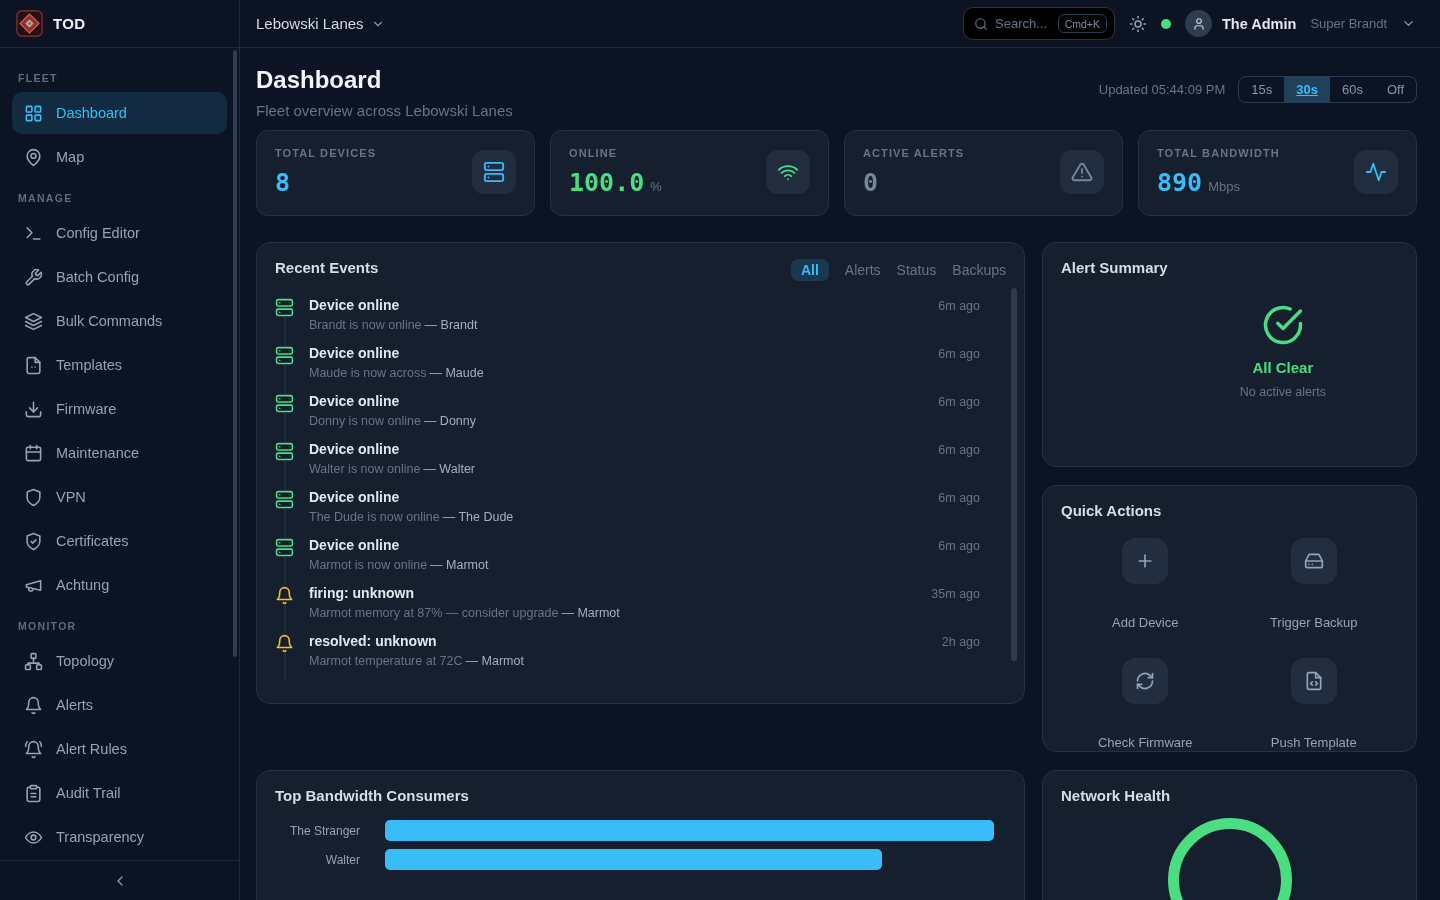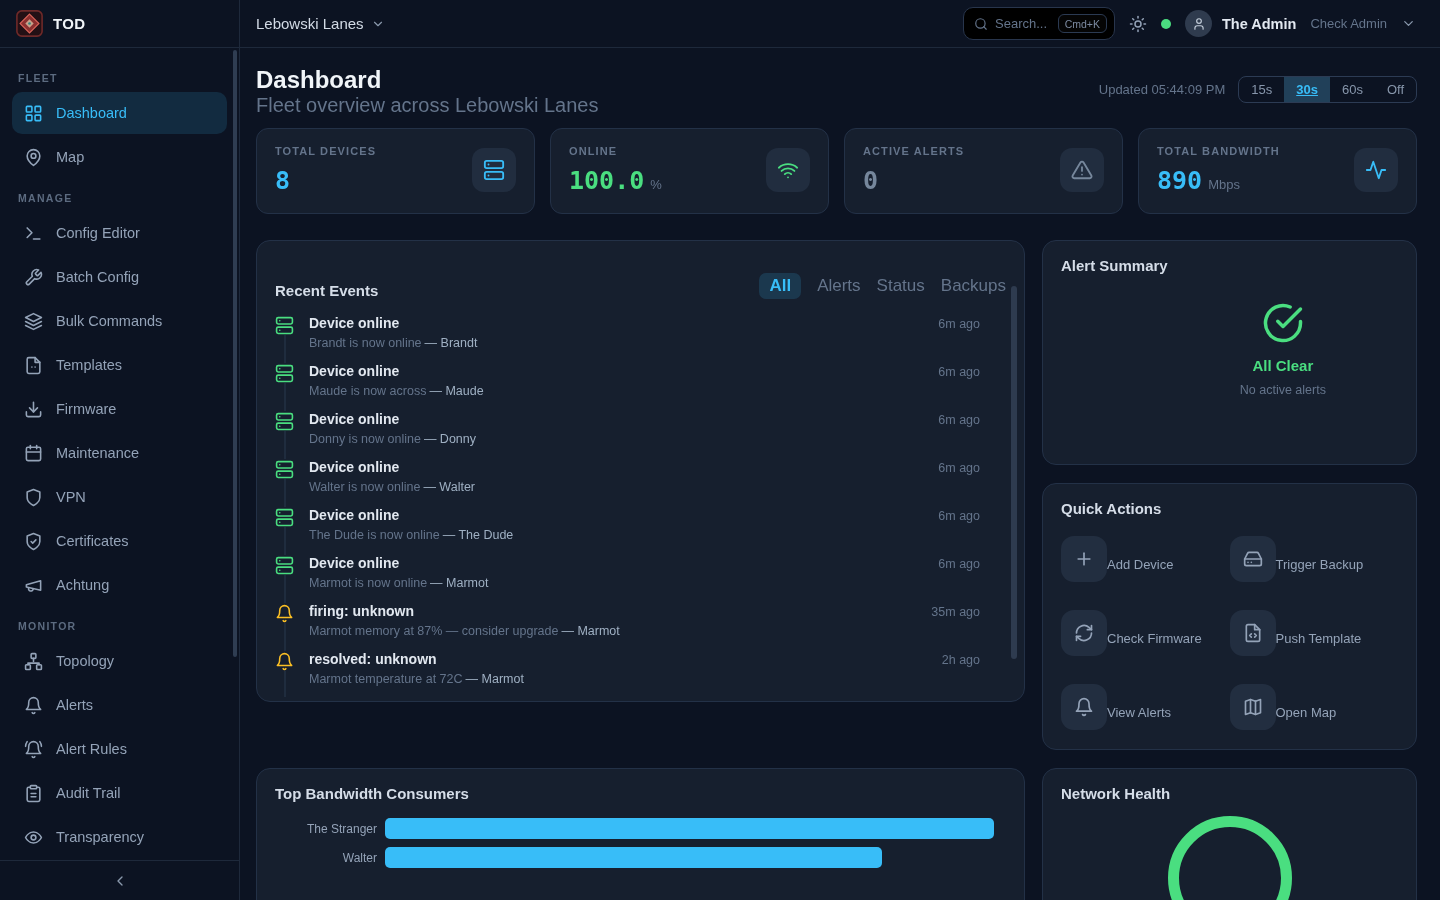--- a/index.html
+++ b/index.html
@@ -44,21 +44,21 @@
   .avatar svg { width:14px; height:14px; }
   .user-name { font-size:14.5px; font-weight:600; color:#e2e8f0; margin-left:-4px; }
   .user-role { font-size:13px; color:#64748b; }
   .user-caret { color:#8a99ad; display:flex; }
   .user-caret svg { width:15px; height:15px; }
 
   .content { flex:1; padding:18px 23px 0 16px; }
 
   .page-header { display:flex; align-items:flex-start; }
   .page-title { font-size:24px; font-weight:700; color:#f1f5f9; }
-  .page-subtitle { font-size:20px; color:#64748b; }
+  .page-subtitle { font-size:15px; color:#64748b; margin-top:8px; }
   .header-right { margin-left:auto; display:flex; align-items:center; gap:13px; margin-top:10px; }
   .updated { font-size:13px; color:#64748b; }
   .segmented { display:flex; border:1px solid #2c3b54; border-radius:8px; overflow:hidden; }
   .seg-btn { font-size:13px; color:#8796ab; padding:5px 12px; cursor:pointer; }
   .seg-btn.active { background:#214059; color:#38bdf8; font-weight:600;text-decoration:underline; }
 
   
   .stats-row { display:grid; grid-template-columns:repeat(4,1fr); gap:15px; margin-top:11px; }
   .stat-card { background:#161f2e; border:1px solid #233147; border-radius:12px; height:86px; padding:16px 18px; display:flex; align-items:flex-start; }
   .stat-label { font-size:11px; font-weight:700; letter-spacing:1.1px; color:#64748b; }
@@ -71,23 +71,23 @@
 
   
   .grid-row { display:flex; gap:17px; align-items:flex-start; margin-top:26px; }
   .panel { background:#161f2e; border:1px solid #233147; border-radius:14px; padding:16px 18px; position:relative; }
   .panel-title { font-size:15px; font-weight:600; color:#d5dde8; }
   .left-col { flex:1; min-width:0; }
   .right-col { flex:none; width:375px; display:flex; flex-direction:column; gap:18px; }
 
   
   .events-panel { height:462px; overflow:hidden; }
-  .events-head { display:flex; align-items:flex-end; }
+  .events-head { display:flex; align-items:flex-start; }
   .event-tabs { margin-left:auto; display:flex; align-items:center; gap:16px; }
-  .etab { font-size:17px; color:#64748b; cursor:pointer;margin-top:16px; }
+  .etab { font-size:14px; color:#64748b; cursor:pointer; }
   .etab.active { background:rgba(56,189,248,.16); color:#38bdf8; border-radius:7px; padding:3px 10px; font-weight:600; }
   .event-list { margin-top:16px; height:382px; overflow:hidden; position:relative; }
   .event-list::before { content:""; position:absolute; left:9px; top:12px; bottom:-20px; width:2px; background:#1f2c3e; }
   .event { display:flex; align-items:flex-start; gap:14px; height:48px; position:relative; }
   .eicon { flex:none; width:20px; height:20px; background:#161f2e; position:relative; z-index:1; padding:1px 0; }
   .eicon svg { width:19px; height:19px; }
   .event-body { flex:1; min-width:0; }
   .event-title { font-size:14px; font-weight:600; color:#e2e8f0; }
   .event-sub { font-size:12.5px; color:#64748b; margin-top:5px; }
   .event-sub .dev { color:#9fb0c3; margin-left:3px; }
@@ -97,30 +97,30 @@
   
   .alert-summary { height:225px; display:flex; flex-direction:row; }
   .summary-center { flex:1; display:flex; flex-direction:column; align-items:center; justify-content:center; margin-top:-6px; }
   .summary-center svg { width:42px; height:42px; color:#4ade80; }
   .all-clear { font-size:15px; font-weight:600; color:#4ade80; margin-top:13px; }
   .no-alerts { font-size:12.5px; color:#64748b; margin-top:9px; }
 
   
   .quick-actions { height:267px; }
   .qa-grid { display:grid; grid-template-columns:1fr 1fr; margin-top:18px; row-gap:28px; }
-  .qa-item { display:flex; flex-direction:row; align-items:center; cursor:pointer; }
+  .qa-item { display:flex; flex-direction:column; align-items:center; cursor:pointer;gap:20px; }
   .qa-btn { width:46px; height:46px; border-radius:13px; background:#222e40; color:#94a3b8; display:flex; align-items:center; justify-content:center; }
   .qa-btn svg { width:20px; height:20px; }
   .qa-label { font-size:13px; color:#94a3b8; margin-top:11px; }
 
   
   .bandwidth-panel { height:280px; }
   .bw-rows { margin-top:15px; display:flex; flex-direction:column; gap:8px; }
   .bw-row { display:flex; align-items:center; height:21px; }
-  .bw-label { flex:none; width:110px; text-align:right; padding-right:8px; font-size:12px; color:#94a3b8; }
+  .bw-label { flex:none; width:110px; text-align:right; padding-right:25px; font-size:12px; color:#94a3b8; }
   .bw-track { flex:1; min-width:0; }
   .bw-bar { height:21px; border-radius:5px; background:#38bdf8; }
 
   
   .health-panel { width:375px; height:280px; flex:none; }
   .gauge { width:124px; height:124px; border-radius:50%; border:11px solid #4ade80; margin:13px auto 0; display:flex; align-items:center; justify-content:center; }
 </style>
 </head>
 <body>
 
@@ -310,21 +310,21 @@
           </svg>
       </div>
       <span class="presence-dot"></span>
       <div class="avatar">
         <svg class="ic" viewBox="0 0 24 24">
             <path d="M19 21v-2a4 4 0 0 0-4-4H9a4 4 0 0 0-4 4v2"></path>
             <circle cx="12" cy="7" r="4"></circle>
           </svg>
       </div>
       <span class="user-name">The Admin</span>
-      <span class="user-role">Check Admin</span>
+      <span class="user-role">Super Brandt</span>
       <div class="user-caret">
         <svg class="ic" viewBox="0 0 24 24">
             <polyline points="6 9 12 15 18 9"></polyline>
           </svg>
       </div>
     </div>
   </header>
 
   <div class="content">
 

